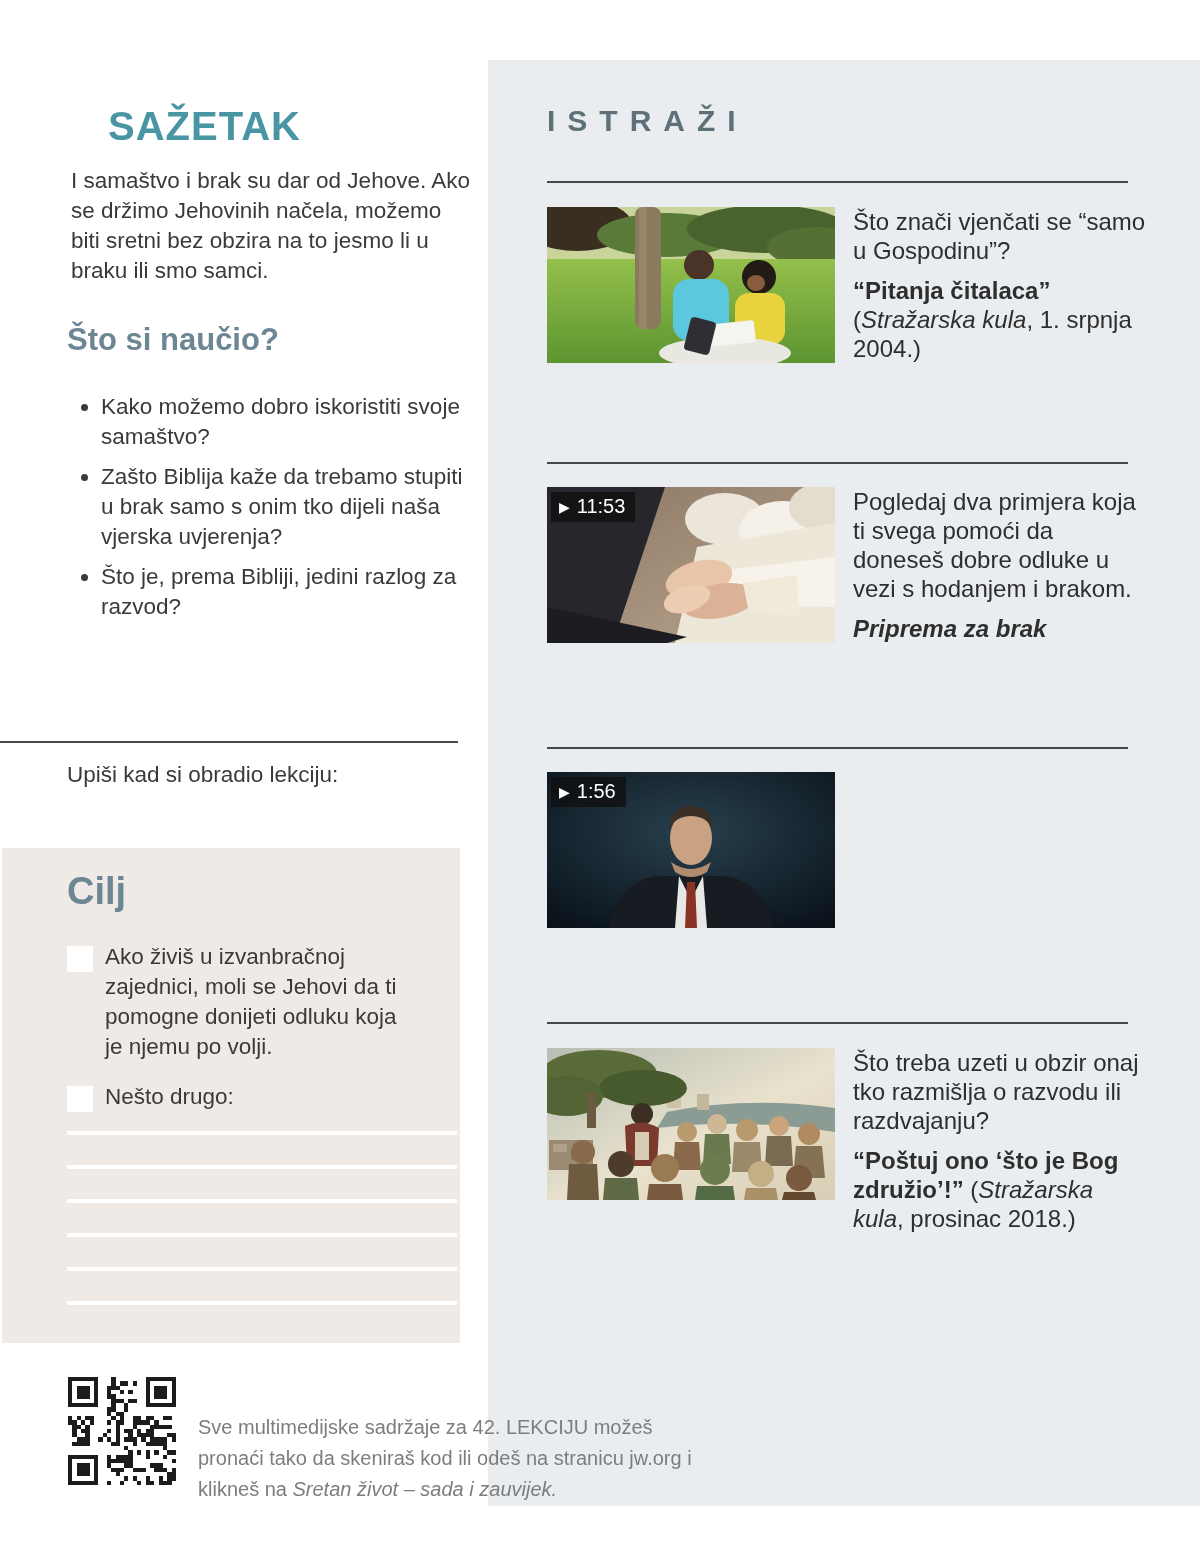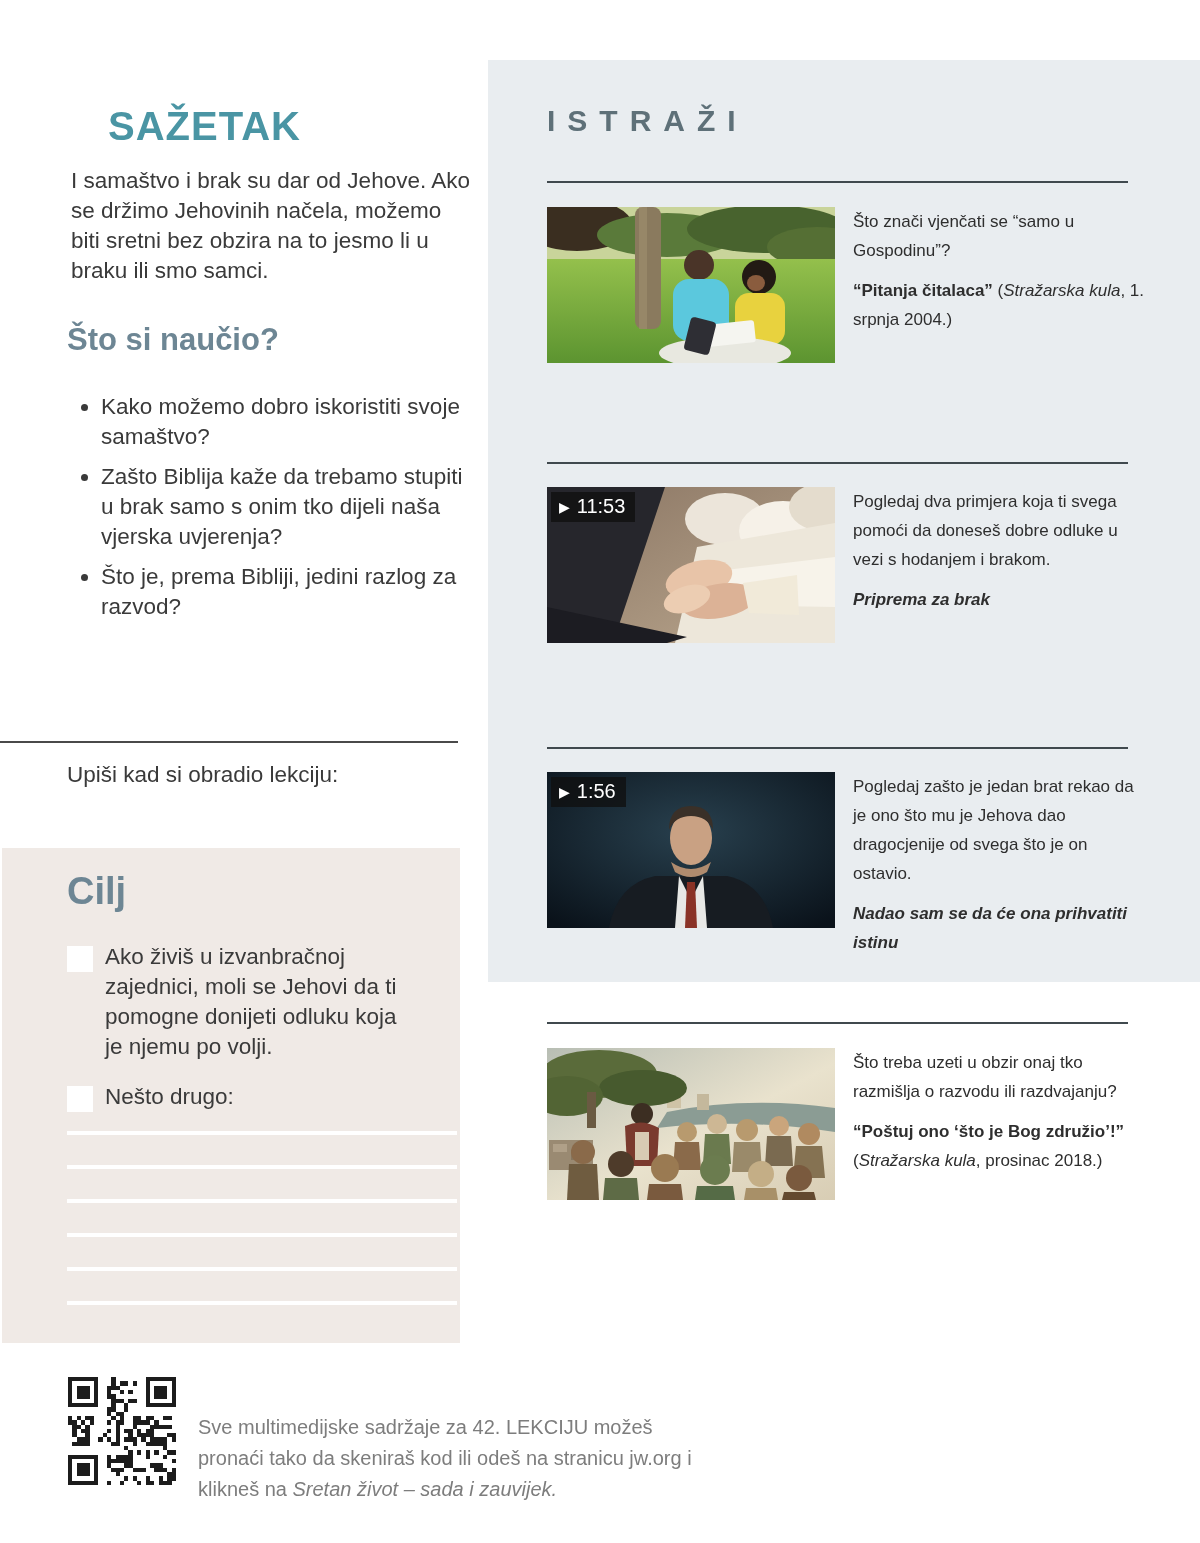--- a/index.html
+++ b/index.html
@@ -20,28 +20,28 @@
   .goal-box{position:absolute;left:2px;top:848px;width:458px;height:495px;background:#f0eae6;}
   .goal-title{position:absolute;left:65px;top:22px;font-size:38px;font-weight:bold;color:#6d8694;}
   .goal-item{position:absolute;left:65px;width:330px;}
   .goal-item .box{position:absolute;left:0;top:4px;width:26px;height:26px;background:#ffffff;}
   .goal-item .txt{display:block;margin-left:38px;font-size:22.5px;line-height:30px;}
   .goal-item1{top:94px;}
   .goal-item2{top:234px;}
   .blank-line{position:absolute;left:65px;width:390px;height:4px;background:#ffffff;}
 
   
-  .explore-panel{position:absolute;left:488px;top:60px;width:712px;height:922px;background:#e9edf0;}
+  .explore-panel{position:absolute;left:488px;top:60px;width:712px;height:1446px;background:#e9edf0;}
   .explore-title{position:absolute;left:59px;top:44px;font-size:30px;font-weight:bold;
                  letter-spacing:12px;color:#5e7078;}
   .erule{position:absolute;left:59px;width:581px;height:2px;background:#40494e;}
   .erow{position:absolute;left:59px;display:flex;gap:18px;}
   .thumb{position:relative;width:288px;height:156px;flex:0 0 288px;overflow:hidden;}
   .thumb svg{display:block;width:100%;height:100%;}
-  .etext{width:294px;font-size:17px;line-height:29px;color:#2e2e2e;}
+  .etext{width:294px;font-size:24px;line-height:29px;color:#2e2e2e;}
   .etext p{margin:0 0 11px 0;}
   .etext .it{font-style:italic;}
   .etext .bd{font-weight:bold;}
   .etext .bdit{font-weight:bold;font-style:italic;}
   .vbadge{position:absolute;left:4px;top:5px;background:rgba(15,15,15,0.78);color:#ffffff;
           font-size:20px;padding:3px 10px 4px 8px;display:flex;align-items:center;gap:7px;}
   .vbadge .play{font-size:14px;line-height:1;}
 
   
   .qr{position:absolute;left:68px;top:1377px;width:108px;height:108px;}
@@ -177,24 +177,20 @@
           <path d="M132 104 L144 128 L156 104 L160 156 L128 156 Z" fill="#e8e8e6"></path>
           <path d="M140 110 L148 110 L150 156 L138 156 Z" fill="#8a3226"></path>
           <ellipse cx="144" cy="66" rx="21" ry="27" fill="#c9a183"></ellipse>
           <path d="M122 58 Q122 34 144 34 Q166 34 166 58 Q160 44 144 44 Q128 44 122 58 Z" fill="#3a3028"></path>
           <path d="M124 90 Q144 104 164 90 L160 100 Q144 110 128 100 Z" fill="#b08b6e"></path>
         </svg>
         <div class="vbadge">
             <span class="play">▶</span>
             <span>1:56</span>
           </div>
-      </div>
-      <div class="etext">
-        <p>Pogledaj zašto je jedan brat rekao da je ono što mu je Jehova dao dragocjenije od svega što je on ostavio.</p>
-        <p class="bdit">Nadao sam se da će ona prihvatiti istinu</p>
       </div>
     </div>
 
     <div class="erow" style="top:988px">
       <div class="thumb" style="height:152px;">
         <svg viewBox="0 0 288 152" preserveAspectRatio="none">
           <defs>
             <linearGradient id="sky4" x1="0" y1="0" x2="1" y2="1">
               <stop offset="0" stop-color="#b8beb4"></stop>
                 <stop offset="0.55" stop-color="#e9e2cd"></stop>

